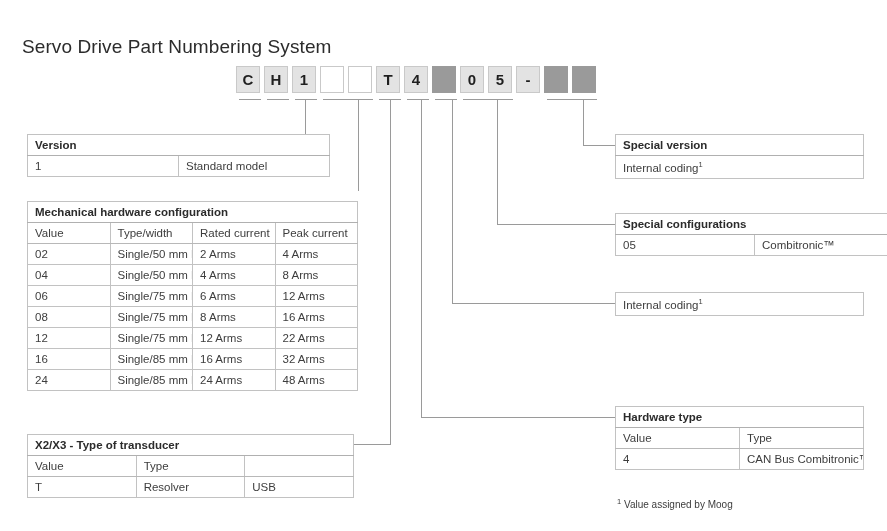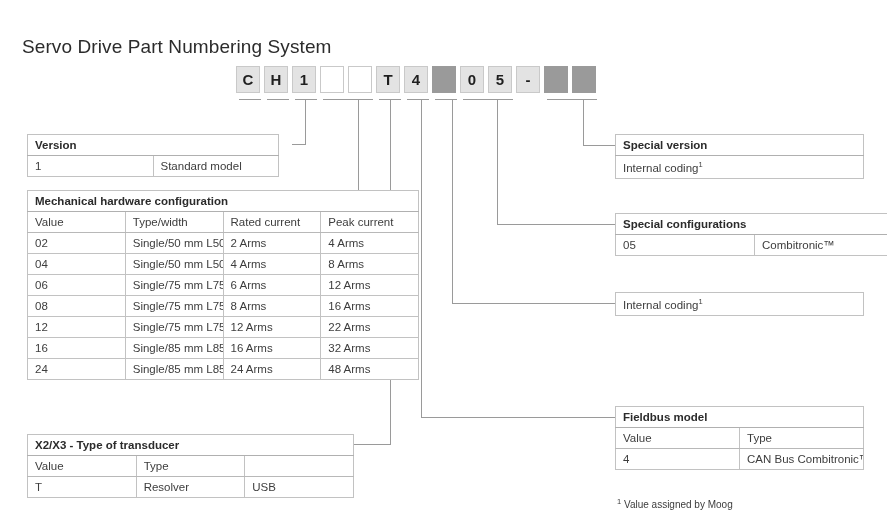--- a/index.html
+++ b/index.html
@@ -99,22 +99,22 @@
     color: #2b2b2b;
     font-size: 11.5px;
     border-bottom: 1px solid #b0b0b0;
   }
   .info-table .hdr-cell {
     color: #3d3d3d;
     border-bottom: 1px solid #b8b8b8;
   }
 
   
-  #tbl-version        { left: 27px;  top: 134px; width: 252px; }
-  #tbl-mechanical     { left: 27px;  top: 190px; width: 392px; }
+  #tbl-version        { left: 27px;  top: 134px; width: 303px; }
+  #tbl-mechanical     { left: 27px;  top: 201px; width: 331px; }
   #tbl-transducer     { left: 27px;  top: 434px; width: 327px; }
   #tbl-special-version{ left: 615px; top: 134px; width: 249px; padding-left: 35px; }
   #tbl-special-config { left: 615px; top: 213px; width: 279px; }
   #tbl-hardware-rev   { left: 615px; top: 292px; width: 249px; }
   #tbl-fieldbus       { left: 615px; top: 406px; width: 249px; }
 
   #footnote {
     position: absolute;
     left: 617px;
     top: 497px;
@@ -289,21 +289,21 @@
     <tbody>
       <tr>
         <td><span>Internal coding</span><span class="sup">1</span></td>
       </tr>
     </tbody>
   </table>
 
   <table class="info-table" id="tbl-fieldbus">
     <tbody>
       <tr>
-        <td class="title-cell" colspan="2">Fieldbus model</td>
+        <td class="title-cell" colspan="2">Hardware type</td>
       </tr>
       <tr>
         <td class="hdr-cell" style="width:45px">Value</td>
         <td class="hdr-cell">Type</td>
       </tr>
       <tr>
         <td>4</td>
         <td>CAN Bus Combitronic™</td>
       </tr>
     </tbody>

